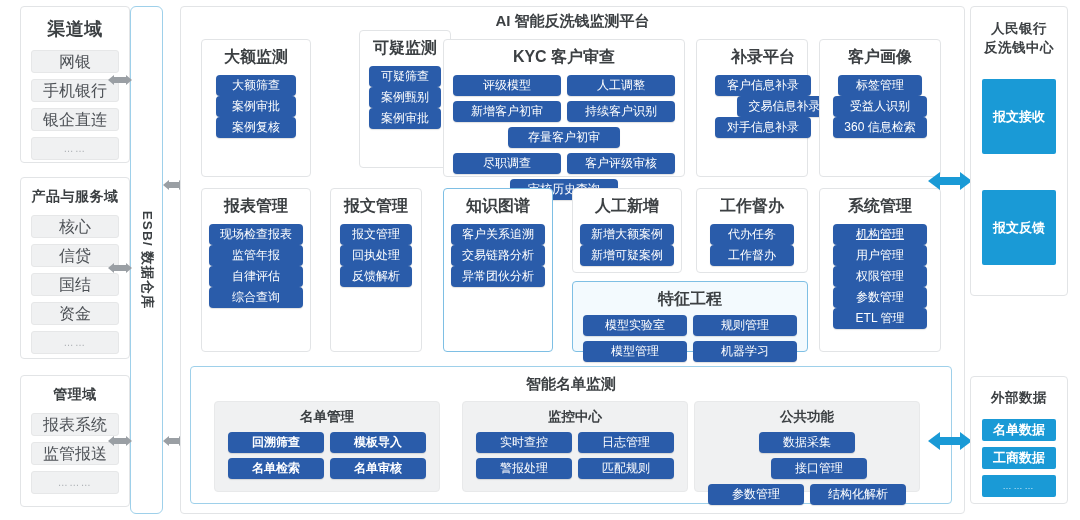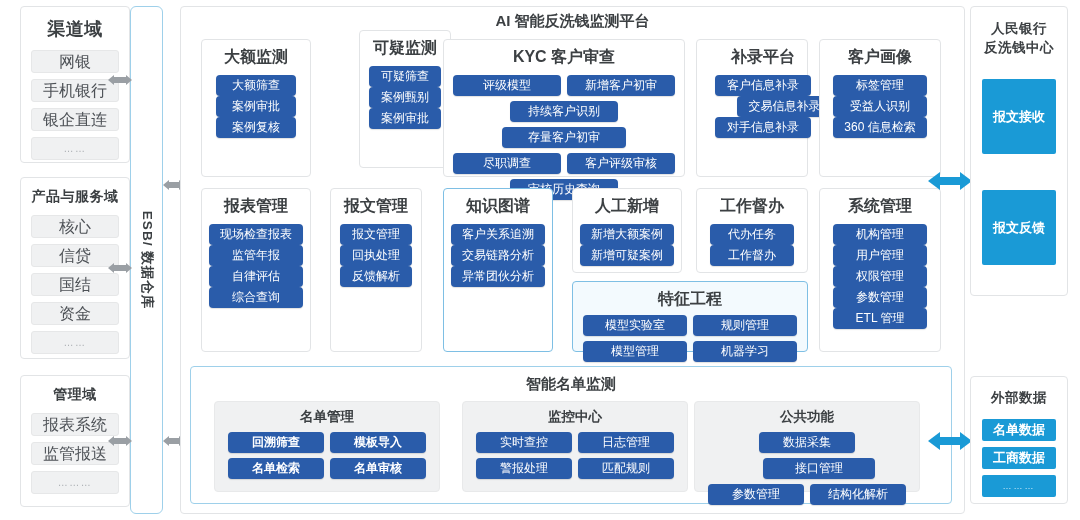--- a/index.html
+++ b/index.html
@@ -216,42 +216,43 @@
       <div class="bchip" style="width:72px;">可疑筛查</div>
       <div class="bchip" style="width:72px;">案例甄别</div>
       <div class="bchip" style="width:72px;">案例审批</div>
     </div>
   </div>
 
   <div class="module" style="left:443px; top:39px; width:242px; height:138px;">
     <div class="mtitle">KYC 客户审查</div>
     <div class="chips two" style="padding:0 8px;">
       <div class="bchip" style="width:108px;">评级模型</div>
+      <div class="bchip" style="width:108px;">人工调整</div>
       <div class="bchip" style="width:108px;">新增客户初审</div>
       <div class="bchip" style="width:108px;">持续客户识别</div>
-      <div class="bchip" style="width:124px;">存量客户初审</div>
+      <div class="bchip" style="width:112px;">存量客户初审</div>
       <div class="bchip" style="width:108px;">尽职调查</div>
       <div class="bchip" style="width:108px;">客户评级审核</div>
       <div class="bchip" style="width:108px;">审核历史查询</div>
     </div>
   </div>
 
   <div class="module" style="left:696px; top:39px; width:112px; height:138px;padding-left:22px;">
     <div class="mtitle">补录平台</div>
     <div class="chips">
       <div class="bchip" style="width:96px;">客户信息补录</div>
       <div class="bchip" style="width:96px;margin-left:43px;">交易信息补录</div>
       <div class="bchip" style="width:96px;">对手信息补录</div>
     </div>
   </div>
 
   <div class="module" style="left:819px; top:39px; width:122px; height:138px;">
     <div class="mtitle">客户画像</div>
     <div class="chips">
-      <div class="bchip" style="width:94px;">标签管理</div>
+      <div class="bchip" style="width:84px;">标签管理</div>
       <div class="bchip" style="width:94px;">受益人识别</div>
       <div class="bchip" style="width:94px;">360 信息检索</div>
     </div>
   </div>
 
   <div class="module" style="left:201px; top:188px; width:110px; height:164px;">
     <div class="mtitle">报表管理</div>
     <div class="chips">
       <div class="bchip" style="width:94px;">现场检查报表</div>
       <div class="bchip" style="width:94px;">监管年报</div>
@@ -290,21 +291,21 @@
     <div class="mtitle">工作督办</div>
     <div class="chips">
       <div class="bchip" style="width:84px;">代办任务</div>
       <div class="bchip" style="width:84px;">工作督办</div>
     </div>
   </div>
 
   <div class="module" style="left:819px; top:188px; width:122px; height:164px;">
     <div class="mtitle">系统管理</div>
     <div class="chips">
-      <div class="bchip" style="width:94px;">机构管理</div>
+      <div class="bchip" style="width:94px;text-decoration:underline;">机构管理</div>
       <div class="bchip" style="width:94px;">用户管理</div>
       <div class="bchip" style="width:94px;">权限管理</div>
       <div class="bchip" style="width:94px;">参数管理</div>
       <div class="bchip" style="width:94px;">ETL 管理</div>
     </div>
   </div>
 
   <div class="module hl-fill" style="left:572px; top:281px; width:236px; height:71px;">
     <div class="mtitle" style="margin-bottom:5px;">特征工程</div>
     <div class="chips two" style="padding:0 8px;">
@@ -336,21 +337,21 @@
       <div class="bchip" style="width:96px;">日志管理</div>
       <div class="bchip" style="width:96px;">警报处理</div>
       <div class="bchip" style="width:96px;">匹配规则</div>
     </div>
   </div>
 
   <div class="subgroup" style="left:694px; top:401px; width:226px; height:91px;">
     <div class="mtitle">公共功能</div>
     <div class="chips two" style="padding:0 6px;">
       <div class="bchip" style="width:96px;">数据采集</div>
-      <div class="bchip" style="width:112px;margin-left:24px;">接口管理</div>
+      <div class="bchip" style="width:96px;margin-left:24px;">接口管理</div>
       <div class="bchip" style="width:96px;">参数管理</div>
       <div class="bchip" style="width:96px;">结构化解析</div>
     </div>
   </div>
 
   <div class="arrow" style="left:928px; top:170px;">
     <svg width="44" height="22" viewBox="0 0 44 22">
         <path d="M10 7h24v8H10z" fill="#1a9ad6"></path>
         <path d="M0 11l12-9v18z" fill="#1a9ad6"></path>
         <path d="M44 11l-12-9v18z" fill="#1a9ad6"></path>

